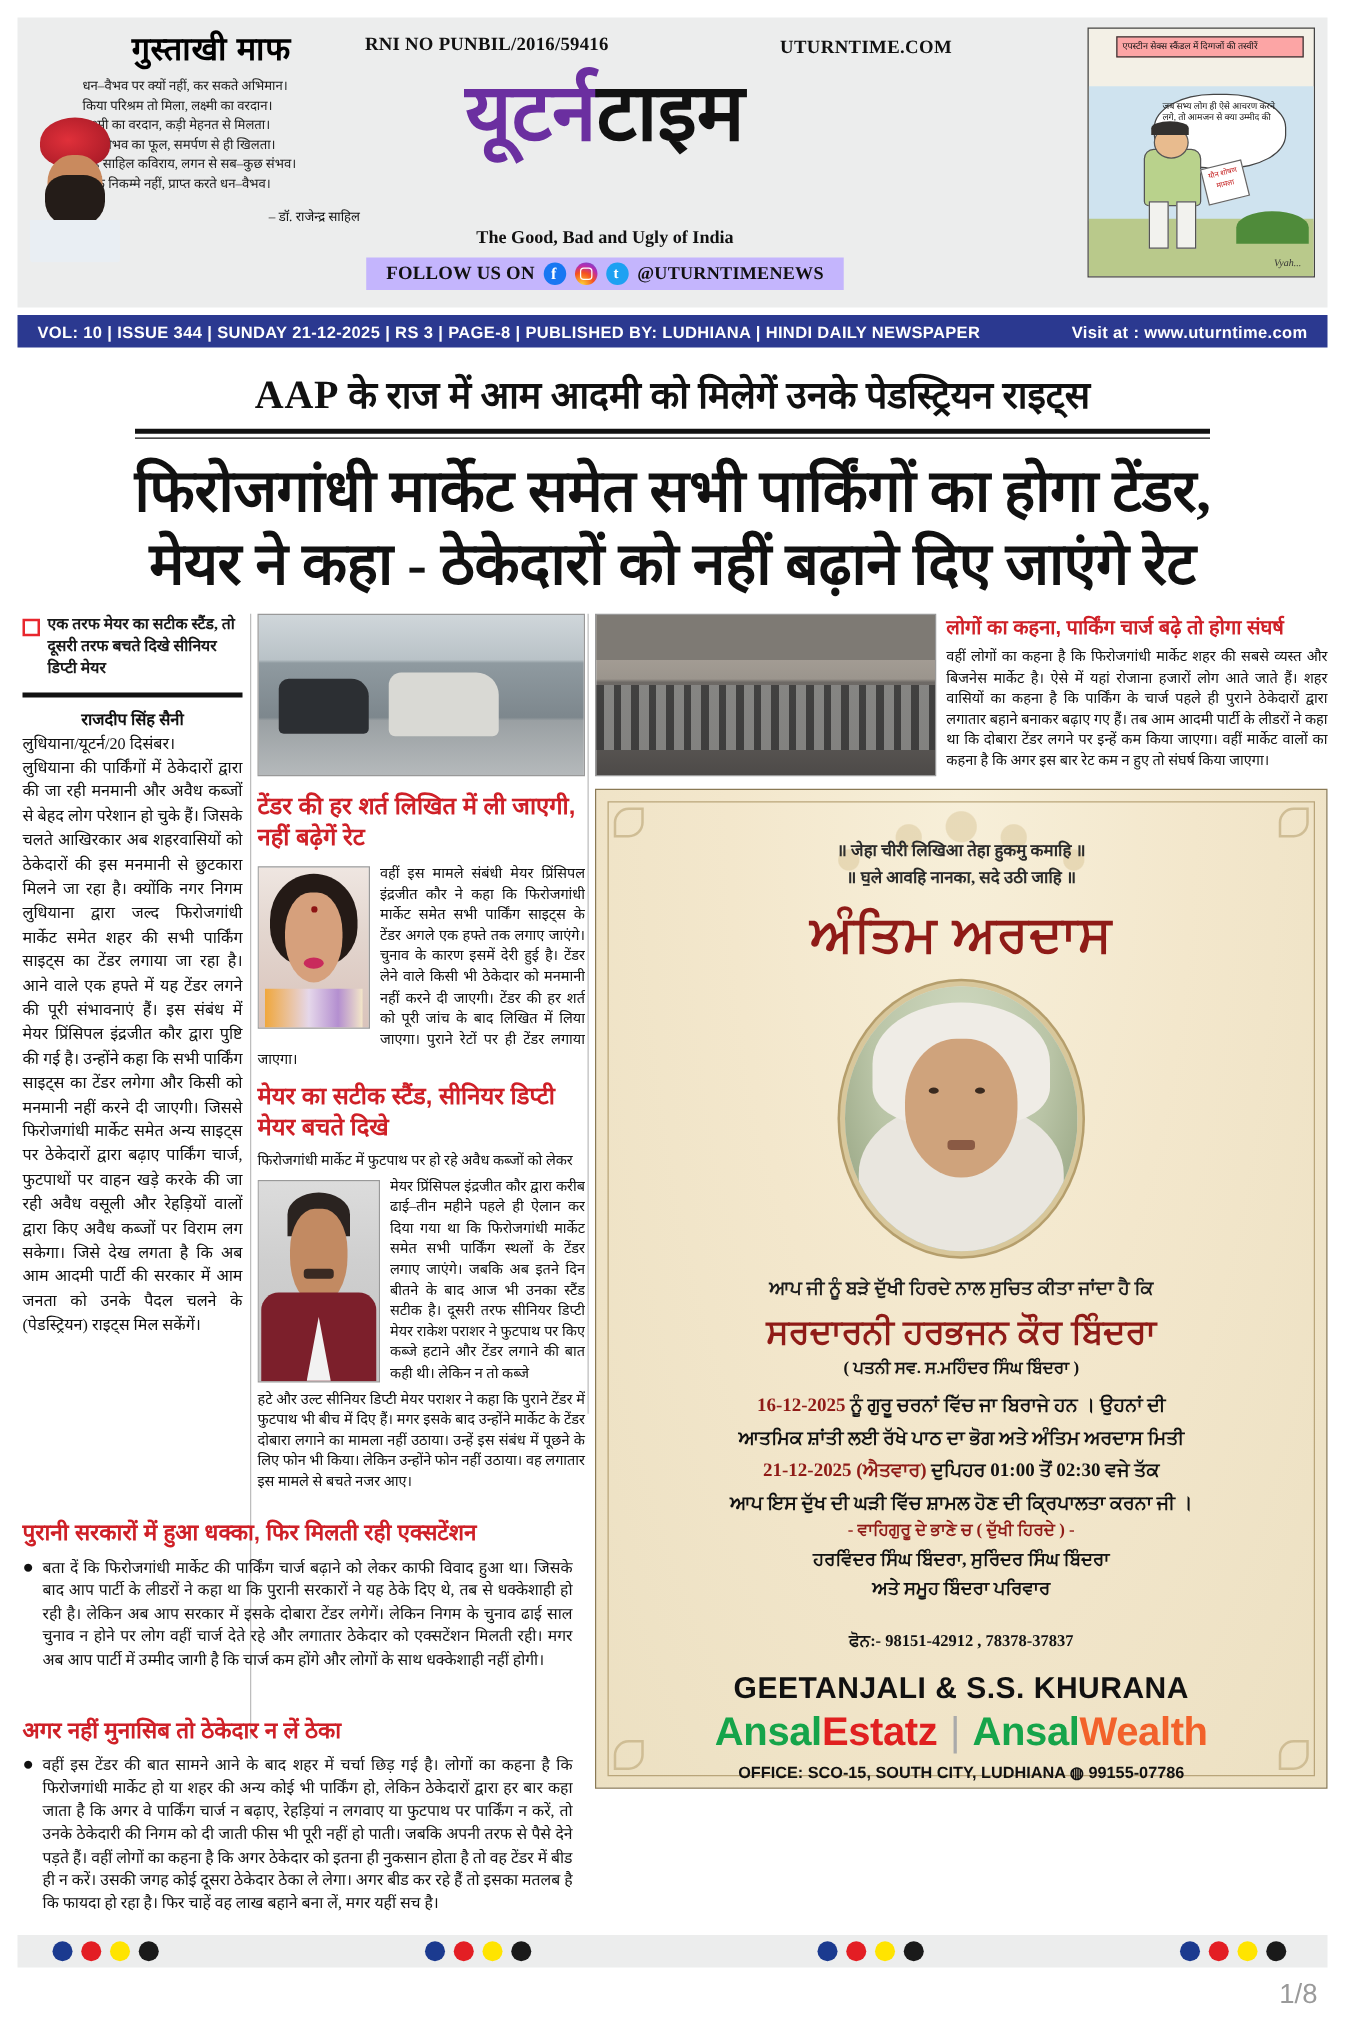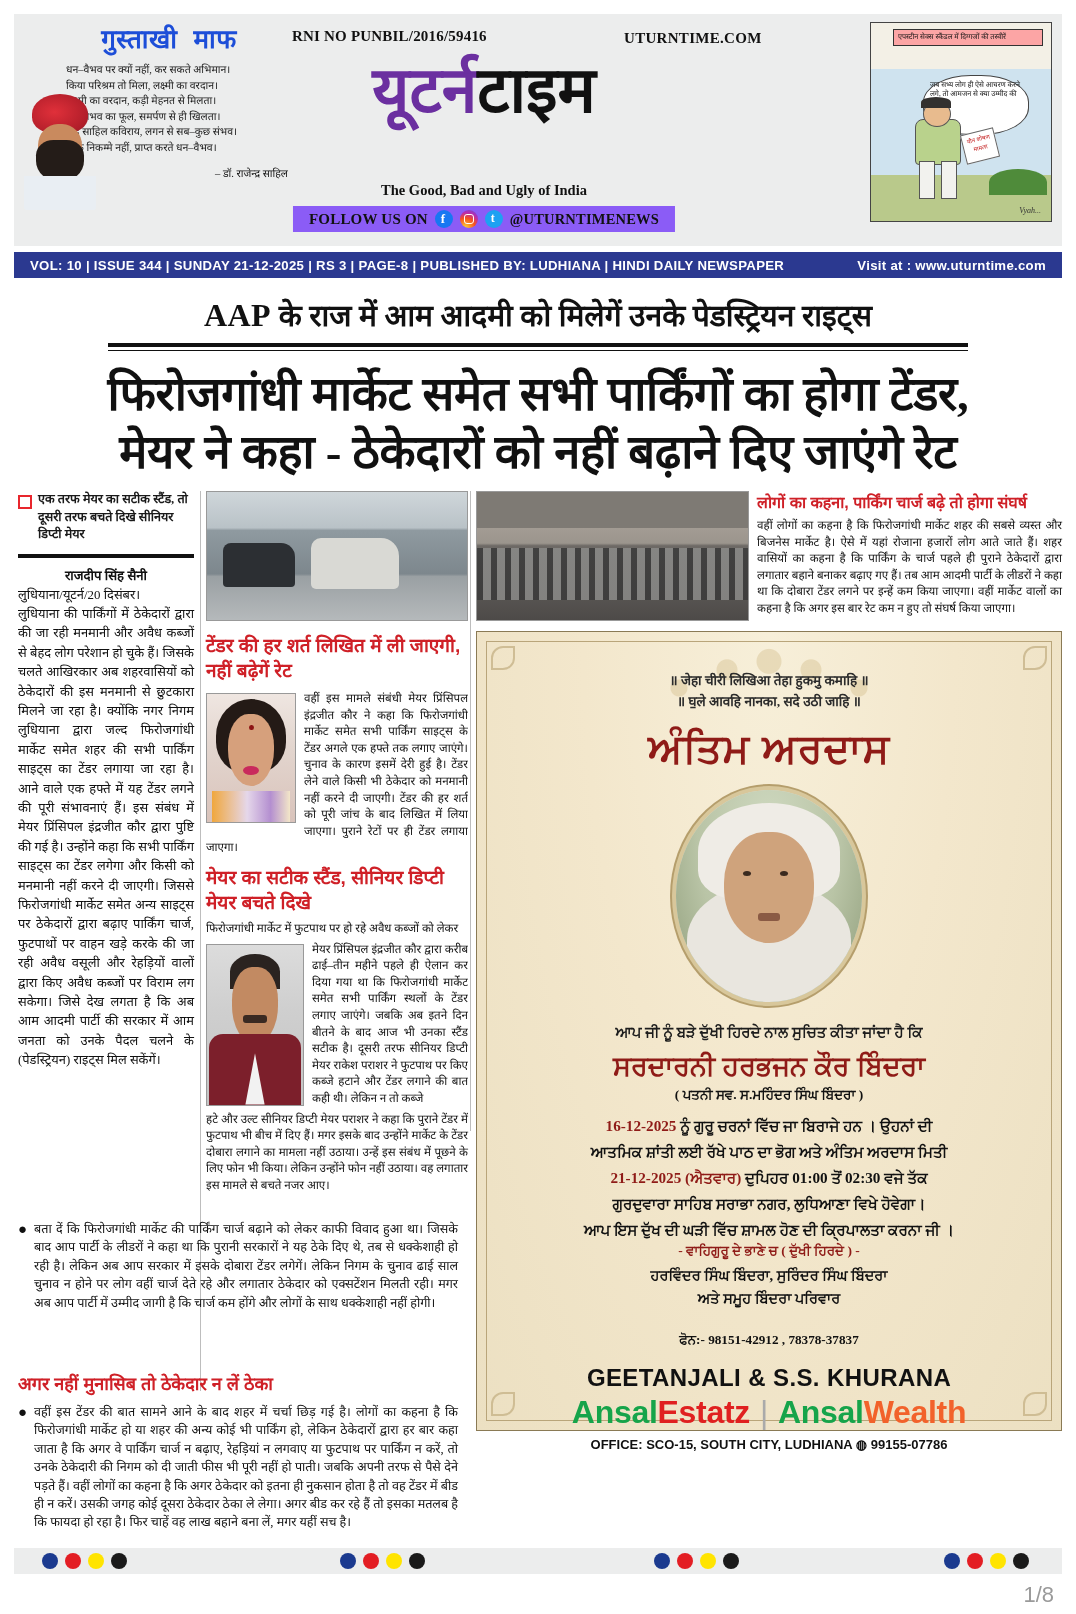--- a/index.html
+++ b/index.html
@@ -1,38 +1,38 @@
 <!DOCTYPE html>
 <html><head>
 <meta charset="utf-8">
 <style>
   html,body{margin:0;padding:0;background:#fff;}
   body{width:1076px;height:1614px;font-family:"Liberation Serif",serif;color:#111;overflow:hidden;position:relative;}
 
   
   .masthead{position:relative;height:232px;background:#eceded;margin:14px 14px 0 14px;}
   .gustakhi{position:absolute;left:20px;top:6px;width:270px;text-align:center;}
-  .gustakhi-title{color:#1d4ed8;font-size:26px;font-weight:bold;font-family:Liberation Mono, monospace;letter-spacing:.5px;text-align:center;}
+  .gustakhi-title{color:#000000;font-size:26px;font-weight:bold;font-family:Liberation Sans, sans-serif;letter-spacing:.5px;text-align:center;}
   .gustakhi-poem{margin-top:6px;font-size:10.5px;line-height:15.6px;text-align:left;padding-left:32px;color:#1a1a1a;}
   .gustakhi-poem div{white-space:nowrap;}
   .gustakhi-author{margin-top:10px;font-size:10.5px;text-align:right;padding-right:16px;}
   .poet-photo{position:absolute;left:10px;top:78px;width:72px;height:118px;border-radius:3px;overflow:hidden;}
   .poet-photo .turban{position:absolute;left:8px;top:2px;width:56px;height:40px;background:radial-gradient(ellipse at 40% 45%,#e0303a 0%,#b21e2a 70%,#8e1620 100%);border-radius:50% 50% 42% 42%;}
   .poet-photo .face{position:absolute;left:14px;top:32px;width:44px;height:48px;background:#c98a5e;border-radius:45% 45% 50% 50%;}
   .poet-photo .beard{position:absolute;left:12px;top:48px;width:48px;height:42px;background:#241c18;border-radius:40% 40% 55% 55%;}
   .poet-photo .shirt{position:absolute;left:0;top:84px;width:72px;height:34px;background:#e9eef3;}
 
   .rni{position:absolute;left:278px;top:14px;font-size:15px;font-weight:bold;letter-spacing:.2px;}
   .dotcom{position:absolute;left:610px;top:16px;font-size:15px;font-weight:bold;letter-spacing:.3px;}
   .logo{position:absolute;left:470px;top:34px;transform:translateX(-50%);width:0;}
   .logo-row{position:absolute;left:0;top:0;transform:translateX(-50%);white-space:nowrap;font-family:"Liberation Sans",sans-serif;font-weight:bold;font-size:64px;line-height:84px;}
   .logo-hi{color:#6b2fa0;}
   .logo-en{color:#111;}
   .tagline{position:absolute;left:470px;top:168px;transform:translateX(-50%);font-size:14.5px;font-weight:bold;white-space:nowrap;}
-  .followbar{position:absolute;left:470px;top:192px;transform:translateX(-50%);background:#8b5cf6;padding:4px 16px;display:flex;align-items:center;gap:7px;white-space:nowrap;}
+  .followbar{position:absolute;left:470px;top:192px;transform:translateX(-50%);background:#c4b5fd;padding:4px 16px;display:flex;align-items:center;gap:7px;white-space:nowrap;}
   .followbar .fl{font-size:15px;font-weight:bold;letter-spacing:.2px;}
   .soc{width:18px;height:18px;border-radius:50%;display:inline-block;}
   .soc.fb{background:#1877f2;position:relative;}
   .soc.fb:after{content:"f";color:#fff;font-size:13px;font-weight:bold;position:absolute;left:6px;top:1px;font-family:"Liberation Serif",serif;}
   .soc.ig{background:radial-gradient(circle at 30% 100%,#fdd835,#f5511e 45%,#b92bb0 70%,#5b51d8);position:relative;}
   .soc.ig:after{content:"";position:absolute;left:4px;top:4px;width:8px;height:8px;border:1.6px solid #fff;border-radius:3px;}
   .soc.tw{background:#1da1f2;position:relative;}
   .soc.tw:after{content:"t";color:#fff;font-size:12px;font-weight:bold;position:absolute;left:6px;top:1px;}
   .handle{font-size:14.5px;font-weight:bold;letter-spacing:.2px;}
 
@@ -299,41 +299,41 @@
       <div class="ad-sub">( ਪਤਨੀ ਸਵ. ਸ.ਮਹਿੰਦਰ ਸਿੰਘ ਬਿੰਦਰਾ )</div>
 
       <div class="ad-body">
         <div>
           <span class="ad-red">16-12-2025</span><span> ਨੂੰ ਗੁਰੂ ਚਰਨਾਂ ਵਿੱਚ ਜਾ ਬਿਰਾਜੇ ਹਨ । ਉਹਨਾਂ ਦੀ</span>
         </div>
         <div>ਆਤਮਿਕ ਸ਼ਾਂਤੀ ਲਈ ਰੱਖੇ ਪਾਠ ਦਾ ਭੋਗ ਅਤੇ ਅੰਤਿਮ ਅਰਦਾਸ ਮਿਤੀ</div>
         <div>
           <span class="ad-red">21-12-2025 (ਐਤਵਾਰ)</span><span> ਦੁਪਿਹਰ 01:00 ਤੋਂ 02:30 ਵਜੇ ਤੱਕ</span>
         </div>
-        <div>ਗੁਰਦੁਵਾਰਾ ਸਾਹਿਬ ਸਰਾਭਾ ਨਗਰ, ਲੁਧਿਆਣਾ ਵਿਖੇ ਹੋਵੇਗਾ।</div>
         <div>ਆਪ ਇਸ ਦੁੱਖ ਦੀ ਘੜੀ ਵਿੱਚ ਸ਼ਾਮਲ ਹੋਣ ਦੀ ਕ੍ਰਿਪਾਲਤਾ ਕਰਨਾ ਜੀ ।</div>
       </div>
 
       <div class="ad-from">- ਵਾਹਿਗੁਰੂ ਦੇ ਭਾਣੇ ਚ ( ਦੁੱਖੀ ਹਿਰਦੇ ) -</div>
       <div class="ad-family">
         <div>ਹਰਵਿੰਦਰ ਸਿੰਘ ਬਿੰਦਰਾ, ਸੁਰਿੰਦਰ ਸਿੰਘ ਬਿੰਦਰਾ</div>
         <div>ਅਤੇ ਸਮੂਹ ਬਿੰਦਰਾ ਪਰਿਵਾਰ</div>
       </div>
       <div class="ad-phone">ਫੋਨ:-  98151-42912 , 78378-37837</div>
 
       <div class="ad-brandname">GEETANJALI &amp; S.S. KHURANA</div>
       <div class="ad-brands">
         <span style="color:#16a44a">Ansal</span><span style="color:#e02020">Estatz</span><span style="color:#aaa;font-weight:normal;margin:0 10px;">|</span><span style="color:#16a44a">Ansal</span><span style="color:#f2622b">Wealth</span>
       </div>
       <div class="ad-office">OFFICE: SCO-15, SOUTH CITY, LUDHIANA ◍ 99155-07786</div>
     </div>
   </div>
 </div>
 
 <div style="position:absolute;left:18px;top:1214px;width:440px;">
+  <div class="subhead" style="font-size:18px;">पुरानी सरकारों में हुआ धक्का, फिर मिलती रही एक्सटेंशन</div>
   <div style="display:flex;gap:7px;margin-top:6px;">
     <span style="flex:none;font-size:15px;line-height:18px;">●</span>
     <span class="body-sm" style="font-size:12.6px;line-height:18.4px;">बता दें कि फिरोजगांधी मार्केट की पार्किंग चार्ज बढ़ाने को लेकर काफी विवाद हुआ था। जिसके बाद आप पार्टी के लीडरों ने कहा था कि पुरानी सरकारों ने यह ठेके दिए थे, तब से धक्केशाही हो रही है। लेकिन अब आप सरकार में इसके दोबारा टेंडर लगेगें। लेकिन निगम के चुनाव ढाई साल चुनाव न होने पर लोग वहीं चार्ज देते रहे और लगातार ठेकेदार को एक्सटेंशन मिलती रही। मगर अब आप पार्टी में उम्मीद जागी है कि चार्ज कम होंगे और लोगों के साथ धक्केशाही नहीं होगी।</span>
   </div>
 </div>
 
 <div style="position:absolute;left:18px;top:1372px;width:440px;">
   <div class="subhead" style="font-size:18px;">अगर नहीं मुनासिब तो ठेकेदार न लें ठेका</div>
   <div style="display:flex;gap:7px;margin-top:6px;">
     <span style="flex:none;font-size:15px;line-height:18px;">●</span>

